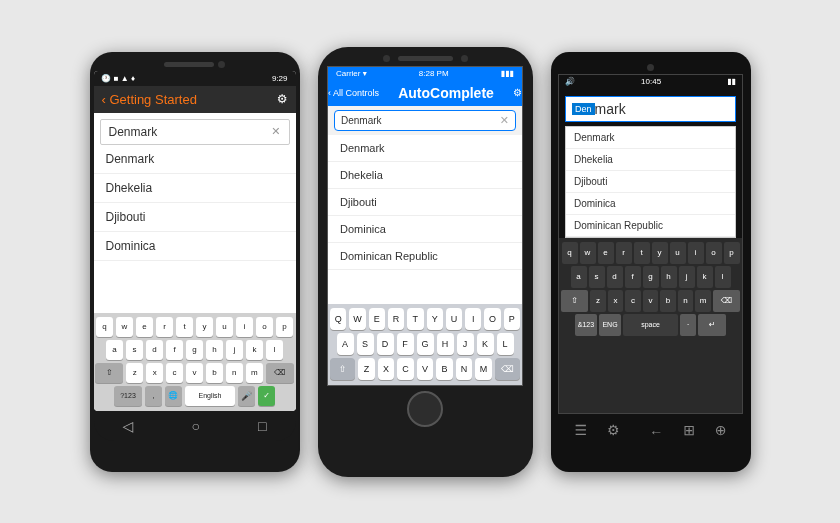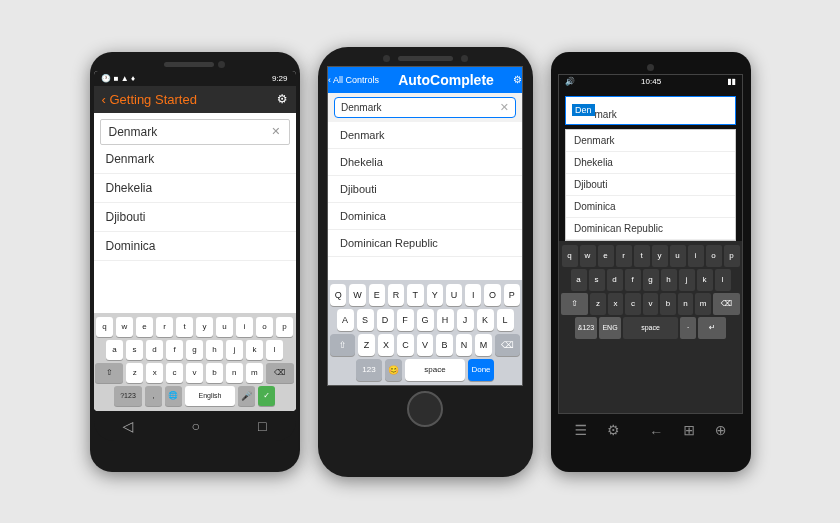--- a/index.html
+++ b/index.html
@@ -472,20 +472,25 @@
 <div class="ios-phone phone">
 
   <div style="display:flex;align-items:center;justify-content:center;gap:8px;padding:8px 0 4px;">
     <div class="ios-camera"></div>
     <div class="ios-speaker"></div>
     <div class="ios-camera"></div>
   </div>
 
   <div class="ios-screen">
 
+    <div class="ios-statusbar">
+      <span>Carrier ▾</span>
+      <span>8:28 PM</span>
+      <span>▮▮▮</span>
+    </div>
 
     <div class="ios-header">
       <span class="back-btn">‹ All Controls</span>
       <span class="title">AutoComplete</span>
       <span>⚙</span>
     </div>
 
     <div style="padding:4px 6px;background:#f2f2f2;">
       <div style="background:#fff;border:1px solid #007AFF;border-radius:4px;display:flex;align-items:center;padding:3px 6px;">
         <span style="font-size:10px;color:#333;flex:1;">Denmark</span>
@@ -529,26 +534,20 @@
         <div class="ios-key gray wide">⇧</div>
         <div class="ios-key">Z</div>
         <div class="ios-key">X</div>
         <div class="ios-key">C</div>
         <div class="ios-key">V</div>
         <div class="ios-key">B</div>
         <div class="ios-key">N</div>
         <div class="ios-key">M</div>
         <div class="ios-key gray wide">⌫</div>
       </div>
-      <div class="ios-bottom-row">
-        <div class="ios-key gray wide" style="font-size:8px">123</div>
-        <div class="ios-key gray" style="font-size:9px">😊</div>
-        <div class="ios-key xwide" style="font-size:8px">space</div>
-        <div class="ios-key blue wide" style="font-size:8px">Done</div>
-      </div>
     </div>
   </div>
 
   <div class="ios-home"></div>
 </div>
 
 <div class="wp-phone phone">
 
   <div style="width:100%;display:flex;justify-content:center;padding:6px 0 3px;">
     <div class="wp-camera"></div>
@@ -558,21 +557,21 @@
 
     <div class="wp-statusbar">
       <span>🔊</span>
       <span>10:45</span>
       <span>▮▮</span>
     </div>
 
     <div class="wp-search-area">
       <div class="wp-search-input">
         <span style="background:#0078d4;color:#fff;padding:1px 3px;font-size:9px;">Den</span>
-          <span style="font-size:10px;margin-top:8px;">mark</span>
+          <span style="font-size:14px;">mark</span>
       </div>
     </div>
 
     <div class="wp-dropdown">
       <div class="wp-list-item">Denmark</div>
       <div class="wp-list-item">Dhekelia</div>
       <div class="wp-list-item">Djibouti</div>
       <div class="wp-list-item">Dominica</div>
       <div class="wp-list-item">Dominican Republic</div>
     </div>

